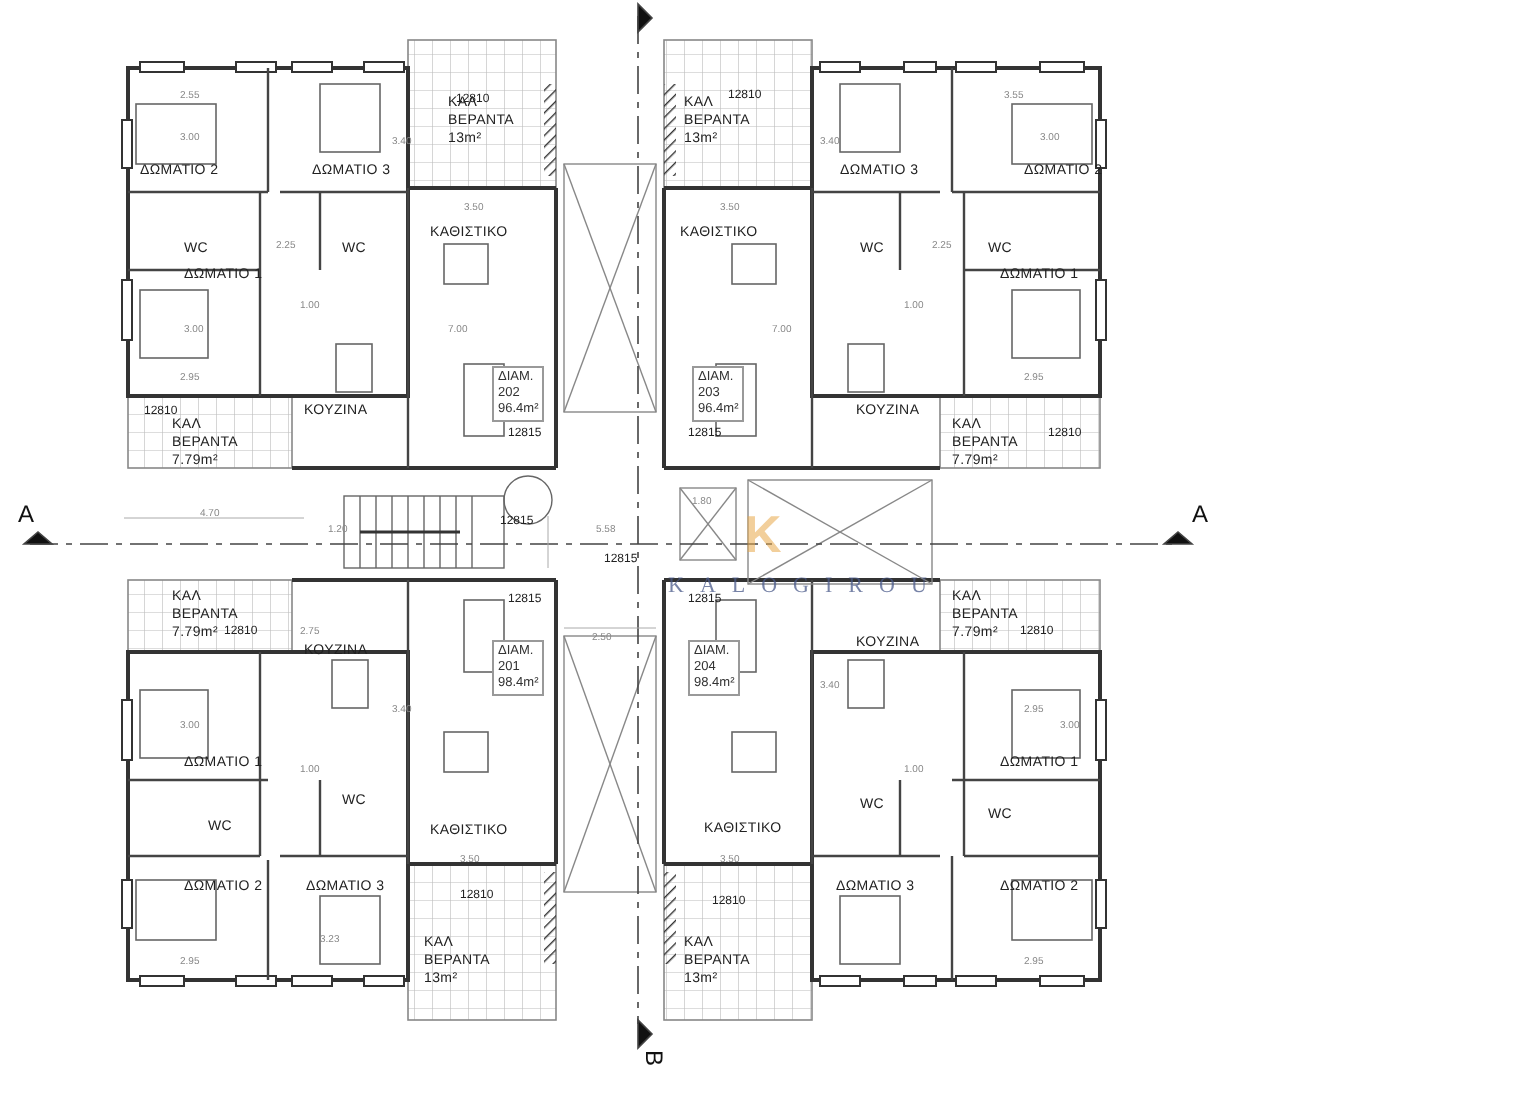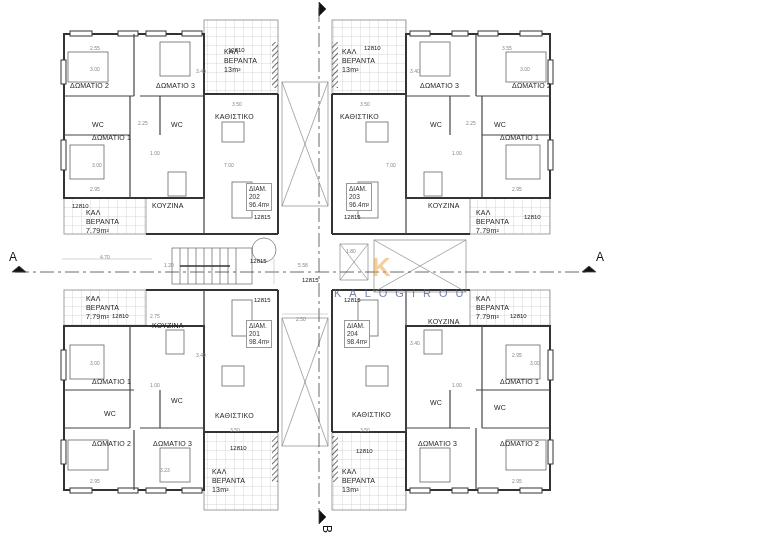--- a/index.html
+++ b/index.html
@@ -194,21 +194,21 @@
     <line x1="274" y1="258" x2="274" y2="284"></line>
     <line x1="282" y1="314" x2="328" y2="314"></line>
   </g>
 </svg>
 
 <span class="sect" style="left:9px;top:250px;">A</span>
 <span class="sect" style="left:596px;top:250px;">A</span>
 <span class="sect" style="left:323px;top:522px;transform:rotate(90deg);">B</span>
 
 <span class="wmk" style="left:372px;top:252px;">K</span>
-<span class="wm" style="left:334px;top:287px;">KALOGIROU</span>
+<span class="wm" style="left:334px;top:287px;font-family:Liberation Serif, serif;">KALOGIROU</span>
 
 <span class="lbl" style="left:70px;top:82px;">ΔΩΜΑΤΙΟ 2</span>
 <span class="lbl" style="left:156px;top:82px;">ΔΩΜΑΤΙΟ 3</span>
 <span class="lbl" style="left:92px;top:121px;">WC</span>
 <span class="lbl" style="left:171px;top:121px;">WC</span>
 <span class="lbl" style="left:92px;top:134px;">ΔΩΜΑΤΙΟ 1</span>
 <span class="lbl" style="left:215px;top:113px;">ΚΑΘΙΣΤΙΚΟ</span>
 <span class="lbl" style="left:152px;top:202px;">ΚΟΥΖΙΝΑ</span>
 <span class="lbl" style="left:224px;top:47px;line-height:9px;"><span>ΚΑΛ</span><br><span>ΒΕΡΑΝΤΑ</span><br><span>13m²</span></span>
 <span class="lbl" style="left:86px;top:208px;line-height:9px;"><span>ΚΑΛ</span><br><span>ΒΕΡΑΝΤΑ</span><br><span>7.79m²</span></span>

